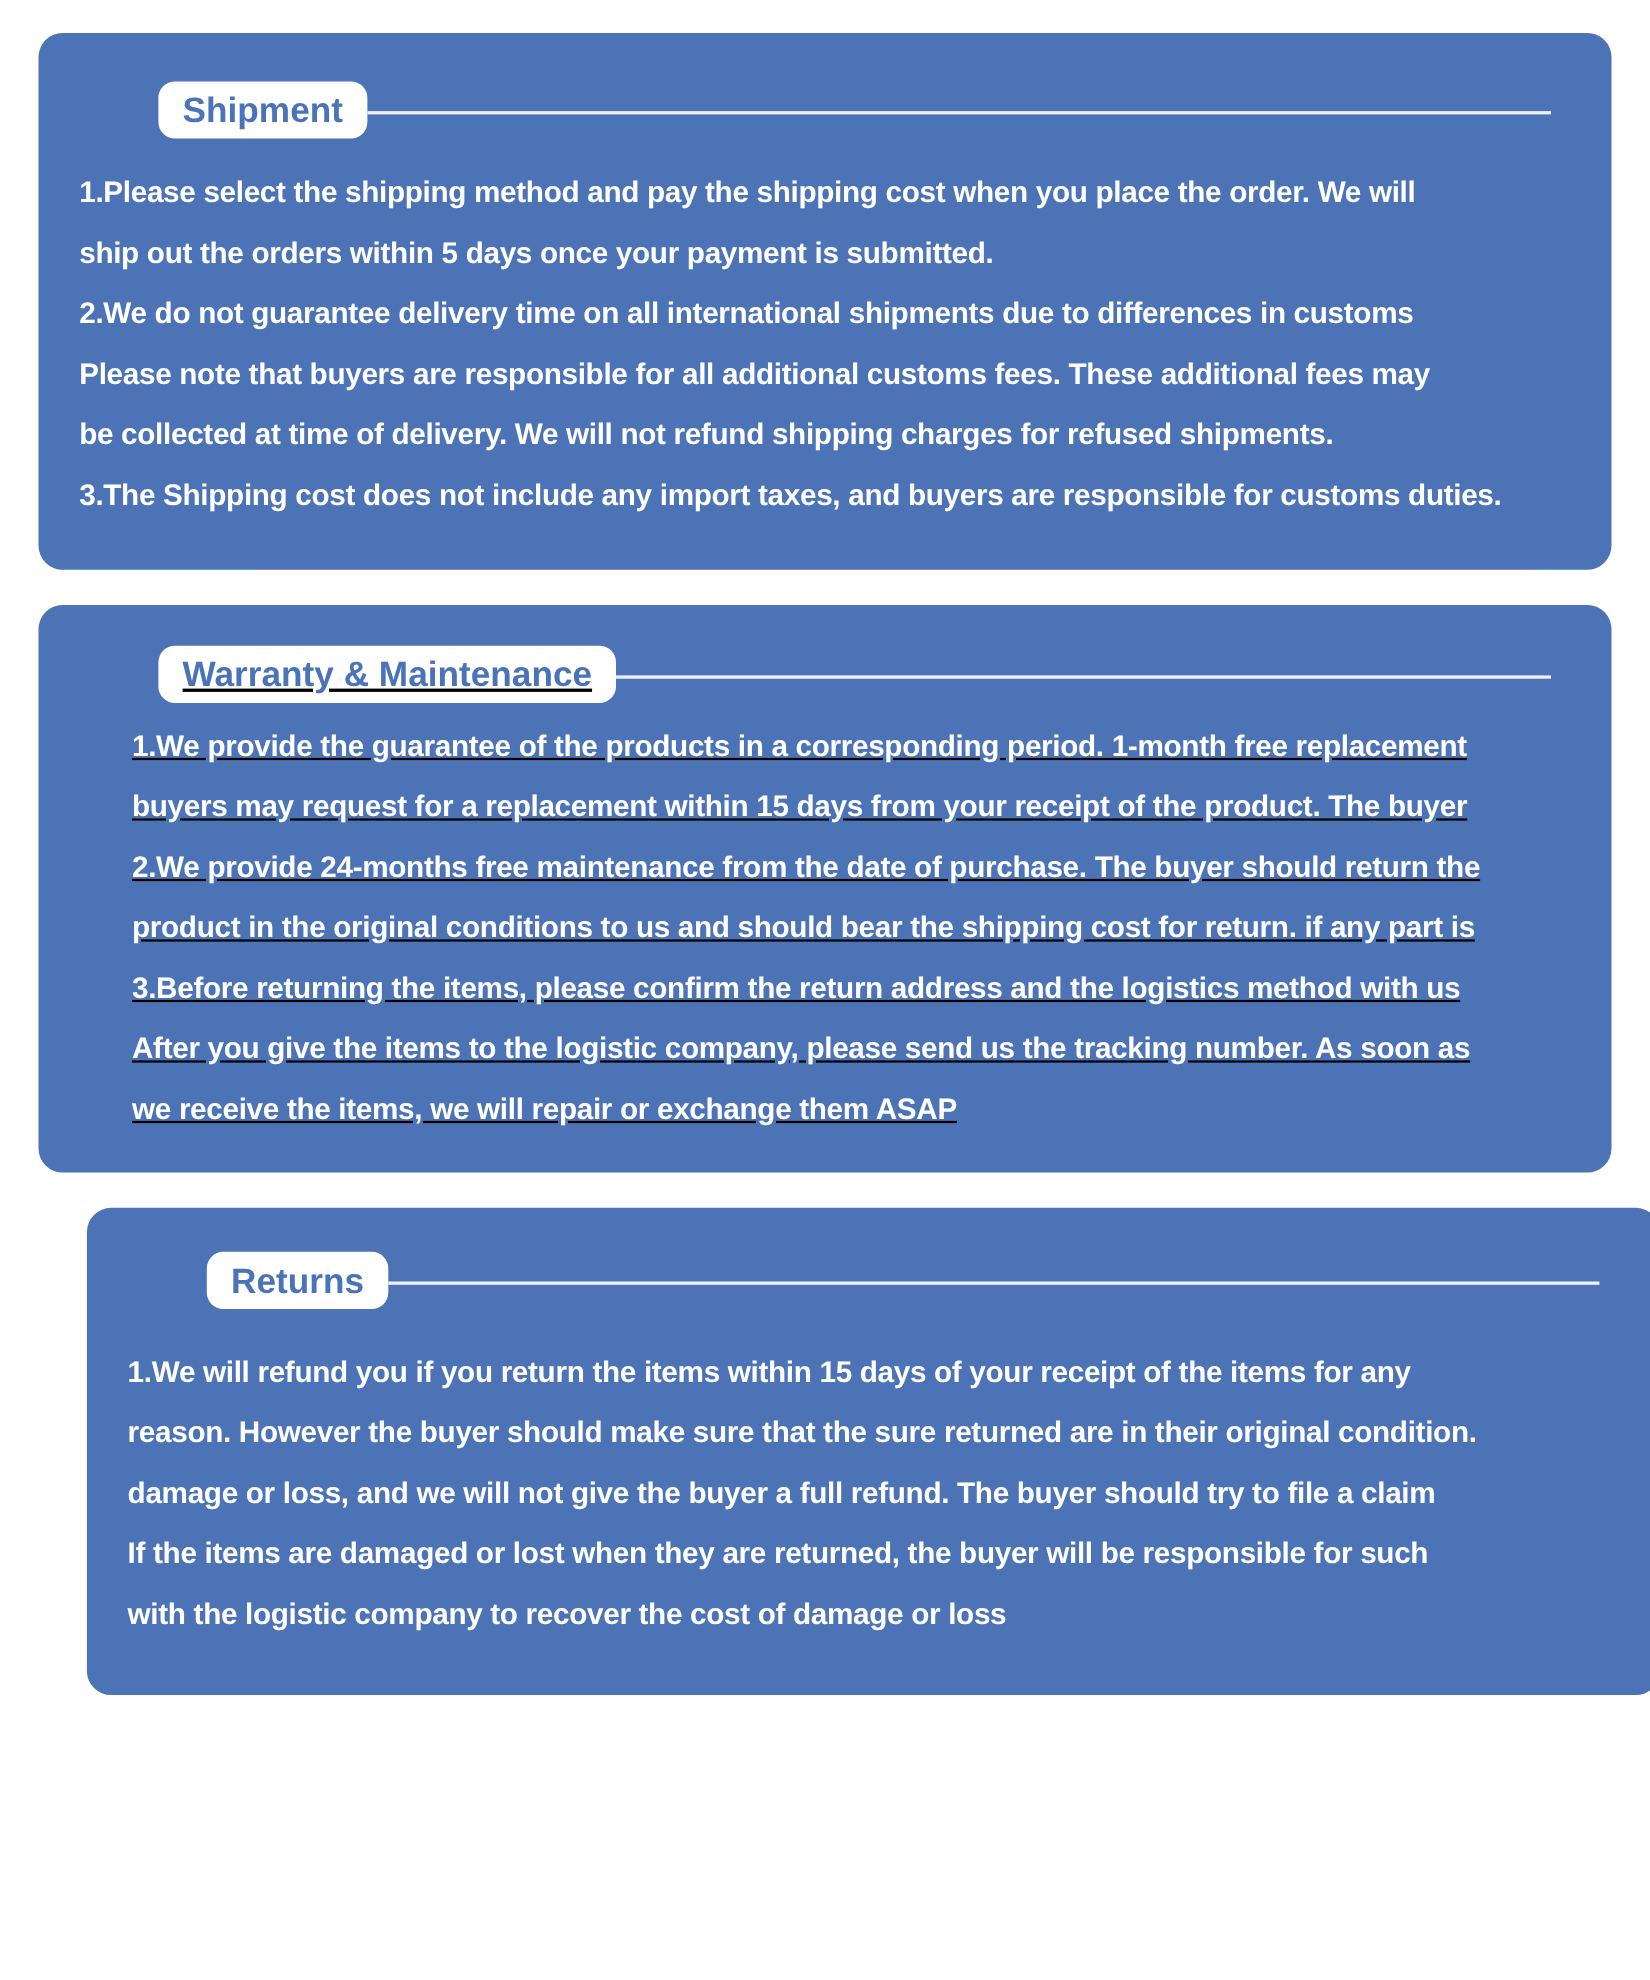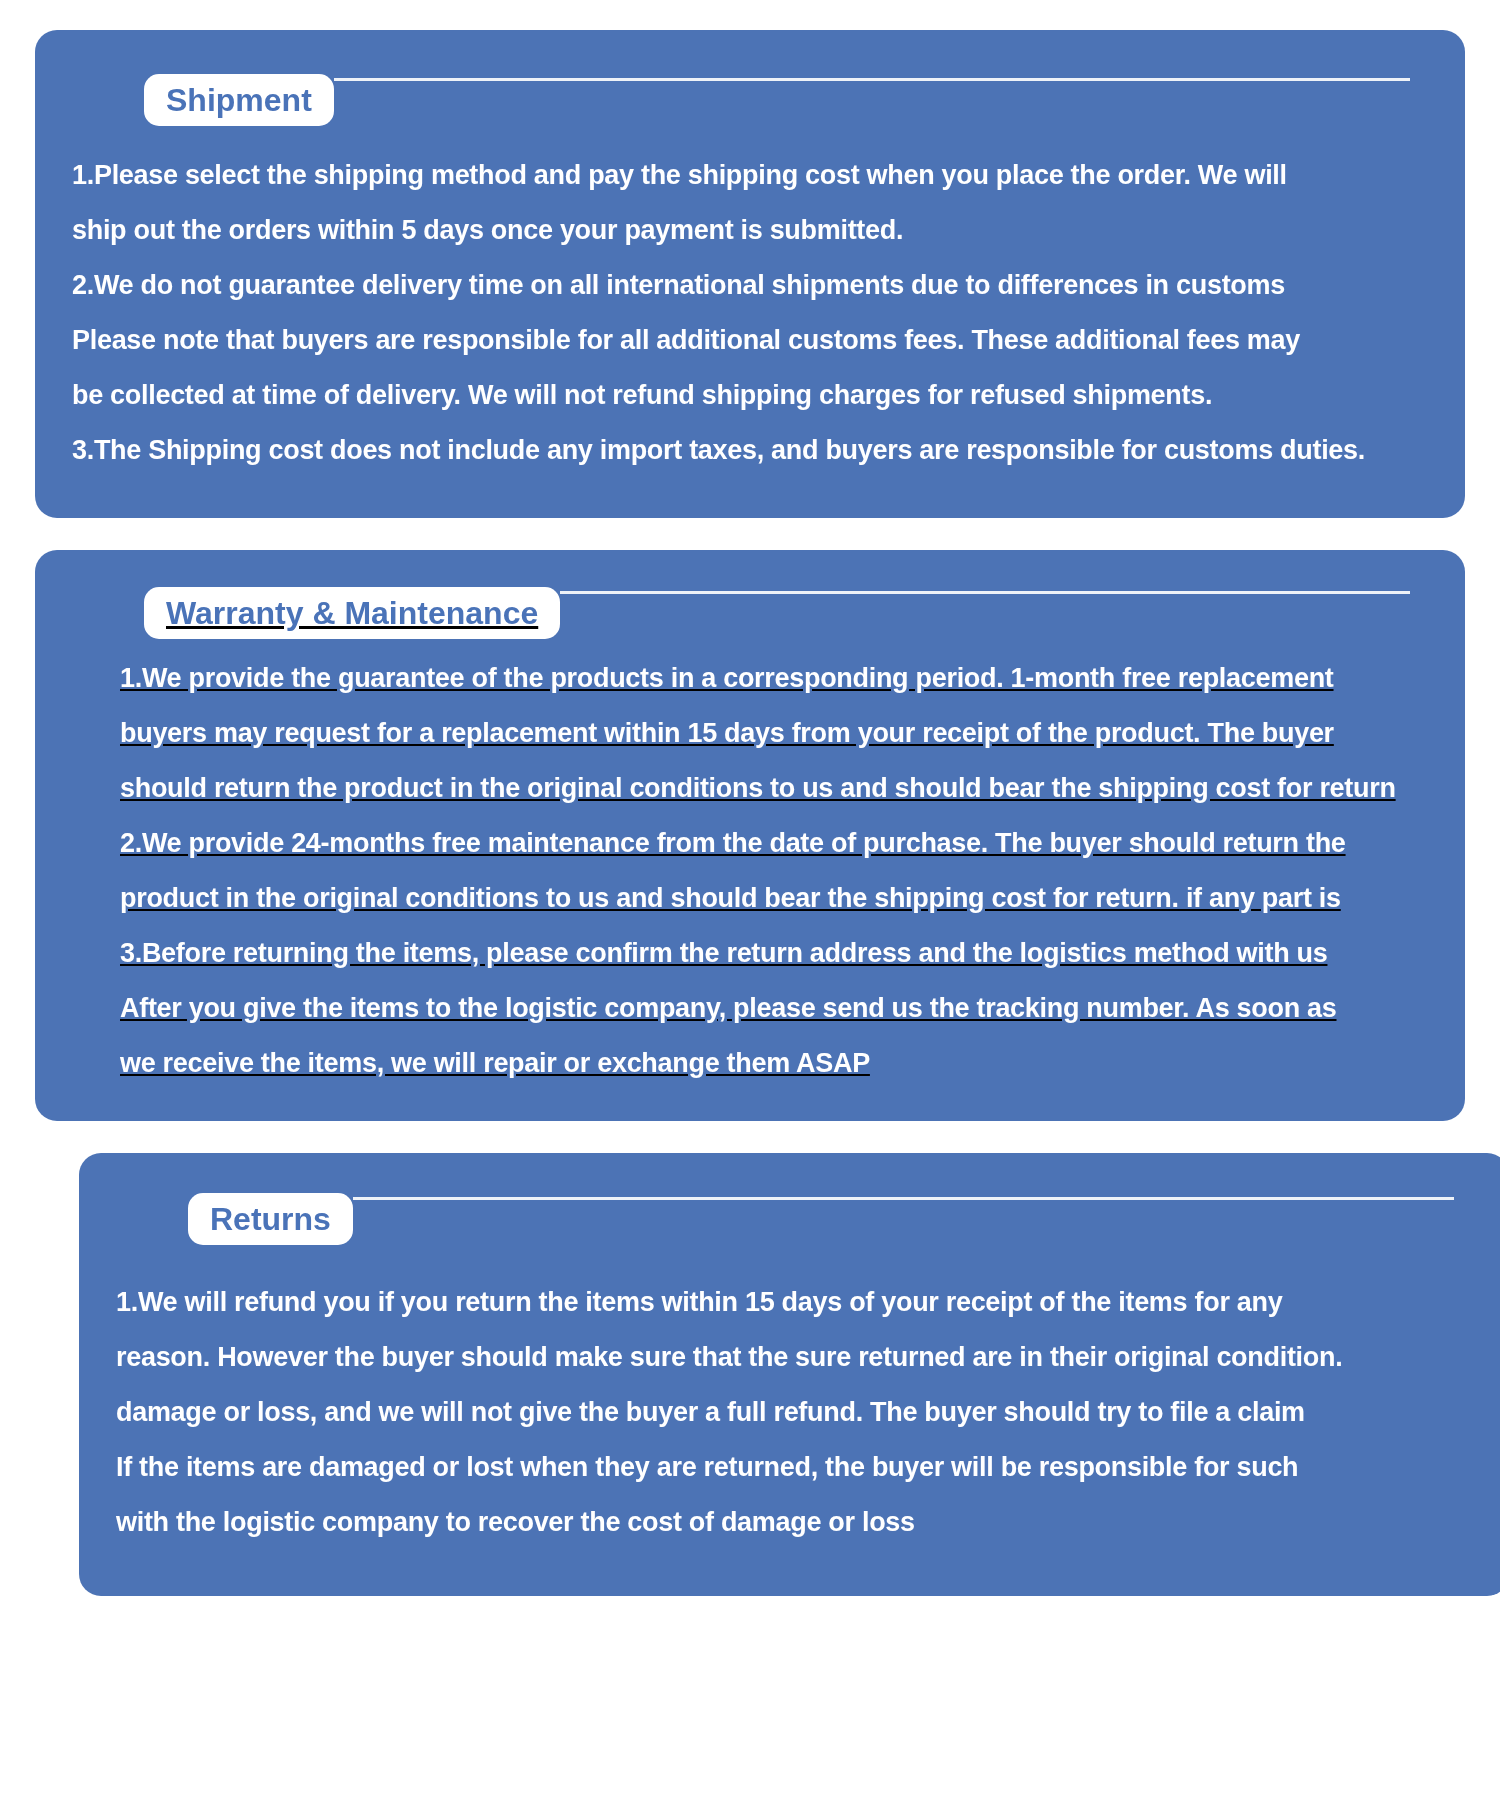--- a/index.html
+++ b/index.html
@@ -19,20 +19,21 @@
   .panel {
     background: #4c73b5;
     border-radius: 22px;
     box-sizing: border-box;
     width: 1430px;
     padding: 44px 55px 40px 37px;
     margin-bottom: 32px;
   }
   .panel-header {
     display: flex;
+    align-items: center;
     margin-left: 24px;
     padding-left: 48px;
   }
   .badge {
     background: #ffffff;
     border-radius: 15px;
     height: 52px;
     line-height: 52px;
     padding: 0 22px;
     color: #4a73b8;
@@ -91,21 +92,20 @@
   <section class="panel panel-warranty">
     <div class="panel-header">
       <div class="badge">
         <span>Warranty &amp; Maintenance</span>
       </div>
       <div class="rule"></div>
     </div>
     <div class="panel-body">
       <div class="line">1.We provide the guarantee of the products in a corresponding period. 1-month free replacement</div>
       <div class="line">buyers may request for a replacement within 15 days from your receipt of the product. The buyer</div>
-      <div class="line">should return the product in the original conditions to us and should bear the shipping cost for return</div>
       <div class="line">2.We provide 24-months free maintenance from the date of purchase. The buyer should return the</div>
       <div class="line">product in the original conditions to us and should bear the shipping cost for return. if any part is</div>
       <div class="line">3.Before returning the items, please confirm the return address and the logistics method with us</div>
       <div class="line">After you give the items to the logistic company, please send us the tracking number. As soon as</div>
       <div class="line">we receive the items, we will repair or exchange them ASAP</div>
     </div>
   </section>
 
   <section class="panel panel-returns">
     <div class="panel-header">

